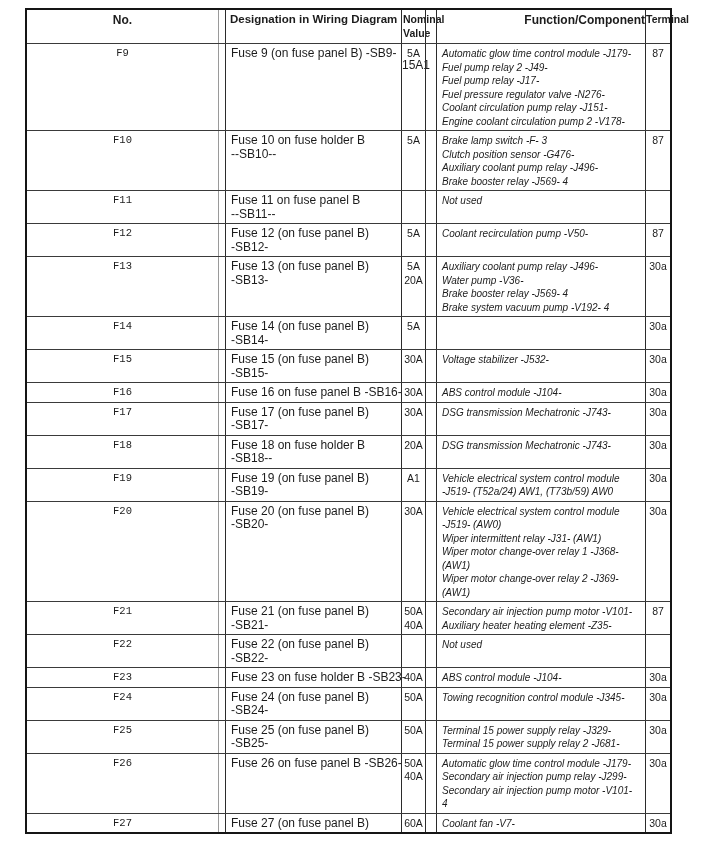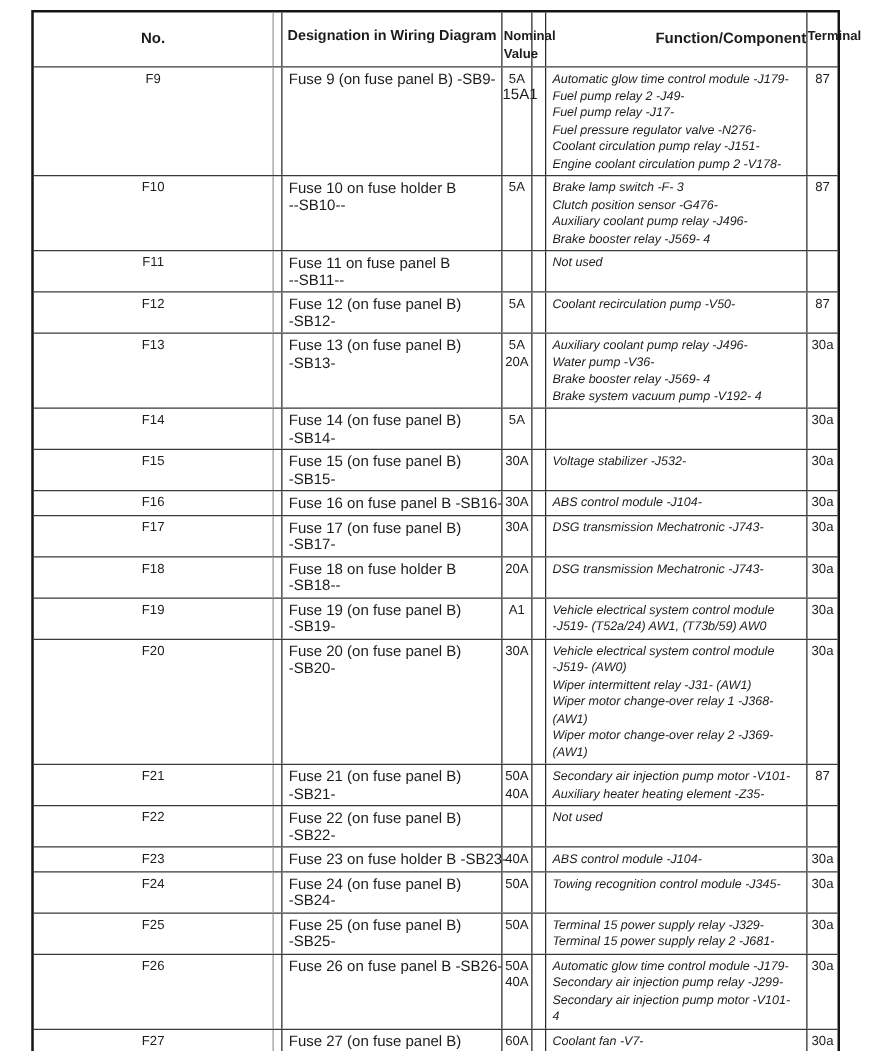--- a/index.html
+++ b/index.html
@@ -32,32 +32,33 @@
   }
   .trow:last-child { border-bottom: none; }
   
   .vgap1 { border-left: 1px solid #9a9a9a; border-right: 1px solid #2b2b2b; }
   .vgap2 { border-left: 1px solid #2b2b2b; border-right: 1px solid #2b2b2b; }
   .c-val  { border-left: 1px solid #2b2b2b; }
   .c-term { border-left: 1px solid #2b2b2b; }
 
   
   .thead { min-height: 26px; }
-  .thead > div { padding-top: 13px; padding-bottom: 3px; }
+  .thead > div { padding-top: 3px; padding-bottom: 3px; }
   .h-no { text-align: center; font-weight: bold; font-size: 12px; }
   .h-des { font-weight: bold; font-size: 11.5px; padding-left: 4px; white-space: nowrap; }
   .h-val { font-weight: bold; font-size: 7px; line-height: 8px; text-align: left; padding-left: 1px; }
   .h-fn { text-align: right; font-weight: bold; font-size: 12px; }
   .h-term { font-weight: bold; font-size: 7px; text-align: center; padding-top: 2px; }
 
   
   .c-no {
     text-align: center;
     font-size: 10.5px;
     padding-top: 3px;
+    font-family: Liberation Mono, monospace;
   }
   .c-des {
     font-size: 12px;
     line-height: 13.5px;
     padding: 3px 0 2px 5px;
     white-space: nowrap;
   }
   .c-val {
     font-size: 10.5px;
     line-height: 13.5px;

